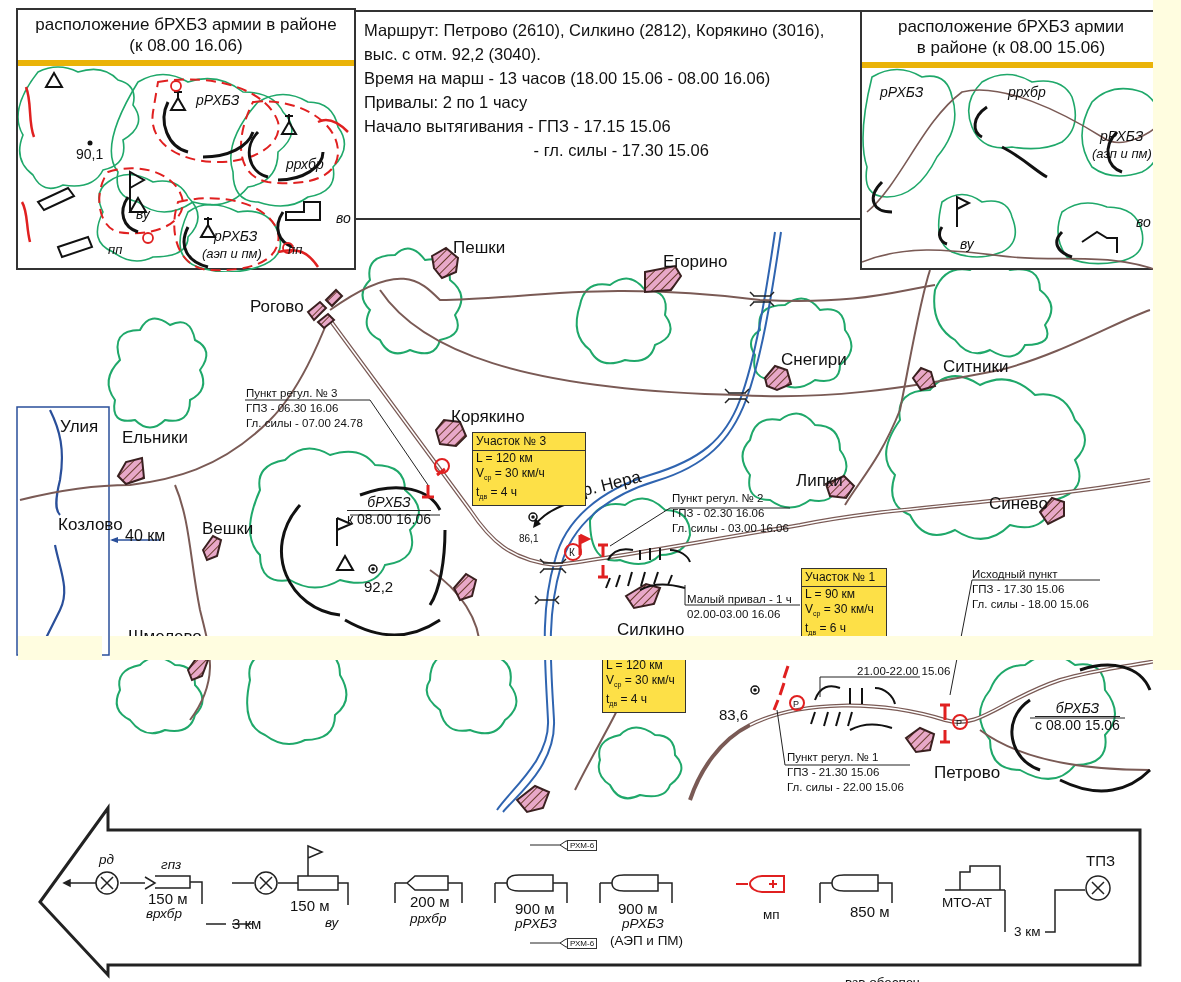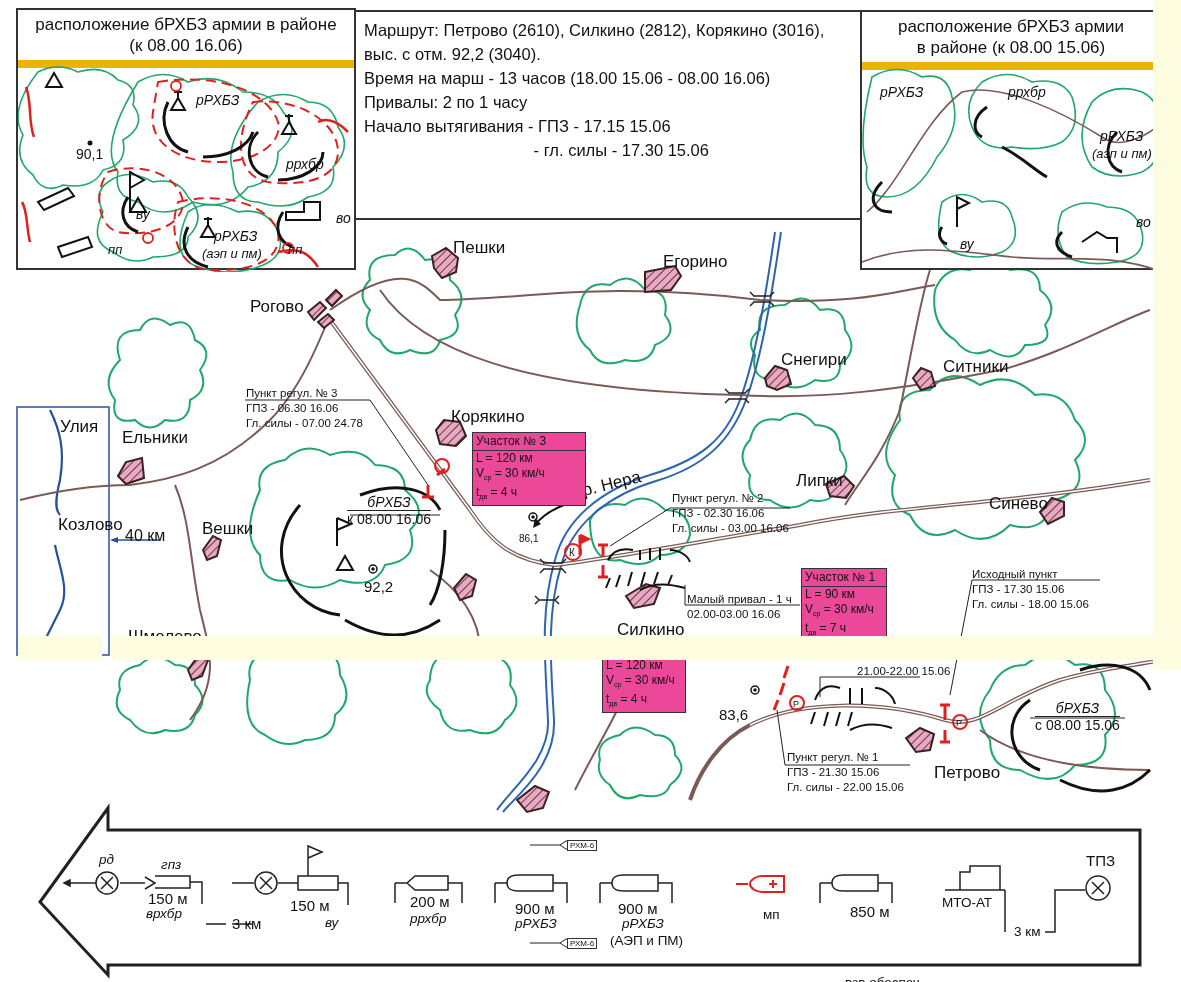--- a/index.html
+++ b/index.html
@@ -1,26 +1,26 @@
 <!DOCTYPE html>
 <html><head>
 <meta charset="utf-8">
 <style>
   html, body { margin:0; padding:0; }
   body { width:1181px; height:982px; position:relative; overflow:hidden; background:#ffffff; font-family:"Liberation Sans", sans-serif; color:#111; }
   svg.map { position:absolute; left:0; top:0; }
   .t { position:absolute; white-space:nowrap; font-family:"Liberation Sans", sans-serif; }
   .town { font-size:17px; color:#111; }
   .panel { position:absolute; background:#fff; border:2px solid #333; box-sizing:border-box; }
-  .panel-title { text-align:center; font-size:17px; line-height:21px; border-bottom:8px solid #eab308; padding:4px 2px; }
+  .panel-title { text-align:center; font-size:17px; line-height:21px; border-bottom:6px solid #eab308; padding:4px 2px; }
   .march-title { font-weight:bold; text-align:center; font-size:17px; padding:6px 0 4px; border-bottom:2px solid #333; }
   .march-body { font-size:16.5px; line-height:24px; padding:6px 8px; }
   .march-line { display:block; white-space:nowrap; }
   .note { position:absolute; font-size:11.5px; line-height:15px; white-space:nowrap; }
-  .sect { position:absolute; border:1.5px solid #333; background:#ec4899; font-size:12px; line-height:15px; }
+  .sect { position:absolute; border:1.5px solid #333; background:#fde047; font-size:12px; line-height:15px; }
   .sect .h { border-bottom:1.5px solid #333; padding:1px 3px; }
   .sect .r { padding:0 3px; }
   .frac { position:absolute; text-align:center; font-size:14px; }
   .frac .top { font-style:italic; border-bottom:1.5px solid #222; padding:0 6px; }
   .ital { font-style:italic; }
   .band { position:absolute; background:#fffde0; }
   .col-lbl { position:absolute; font-size:13.5px; text-align:center; white-space:nowrap; }
   .ltr { font-size:8px; border:1px solid #333; padding:0 2px; background:#fff; position:absolute; }
 </style>
 </head>
@@ -338,21 +338,21 @@
 <div class="sect" style="left:472px;top:432px;width:112px;">
   <div class="h">Участок № 3</div>
   <div class="r">L = 120 км</div>
   <div class="r"><span>V</span><sub style="font-size:7px">ср</sub><span> = 30 км/ч</span></div>
   <div class="r"><span>t</span><sub style="font-size:7px">дв</sub><span> = 4 ч</span></div>
 </div>
 <div class="sect" style="left:801px;top:568px;width:84px;height:70px;border-bottom:none;">
   <div class="h">Участок № 1</div>
   <div class="r">L = 90 км</div>
   <div class="r"><span>V</span><sub style="font-size:7px">ср</sub><span> = 30 км/ч</span></div>
-  <div class="r"><span>t</span><sub style="font-size:7px">дв</sub><span> = 7 ч</span></div>
+  <div class="r"><span>t</span><sub style="font-size:7px">дв</sub><span> = 6 ч</span></div>
 </div>
 <div class="sect" style="left:602px;top:658px;width:82px;border-top:none;">
   <div class="r">L = 120 км</div>
   <div class="r"><span>V</span><sub style="font-size:7px">ср</sub><span> = 30 км/ч</span></div>
   <div class="r"><span>t</span><sub style="font-size:7px">дв</sub><span> = 4 ч</span></div>
 </div>
 
 <div class="frac" style="left:347px;top:494px;">
   <div class="top">бРХБЗ</div>
   <div>к 08.00 16.06</div>

